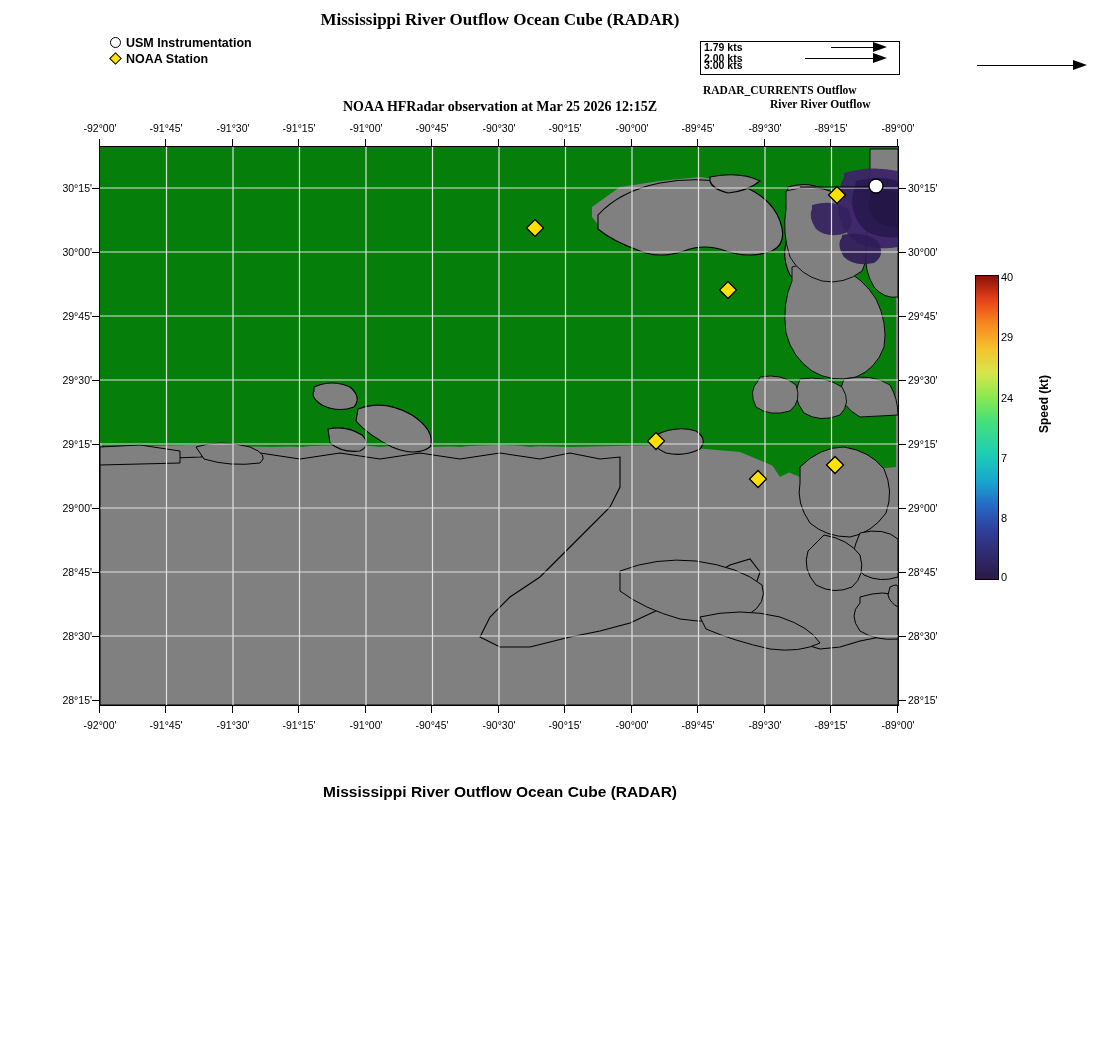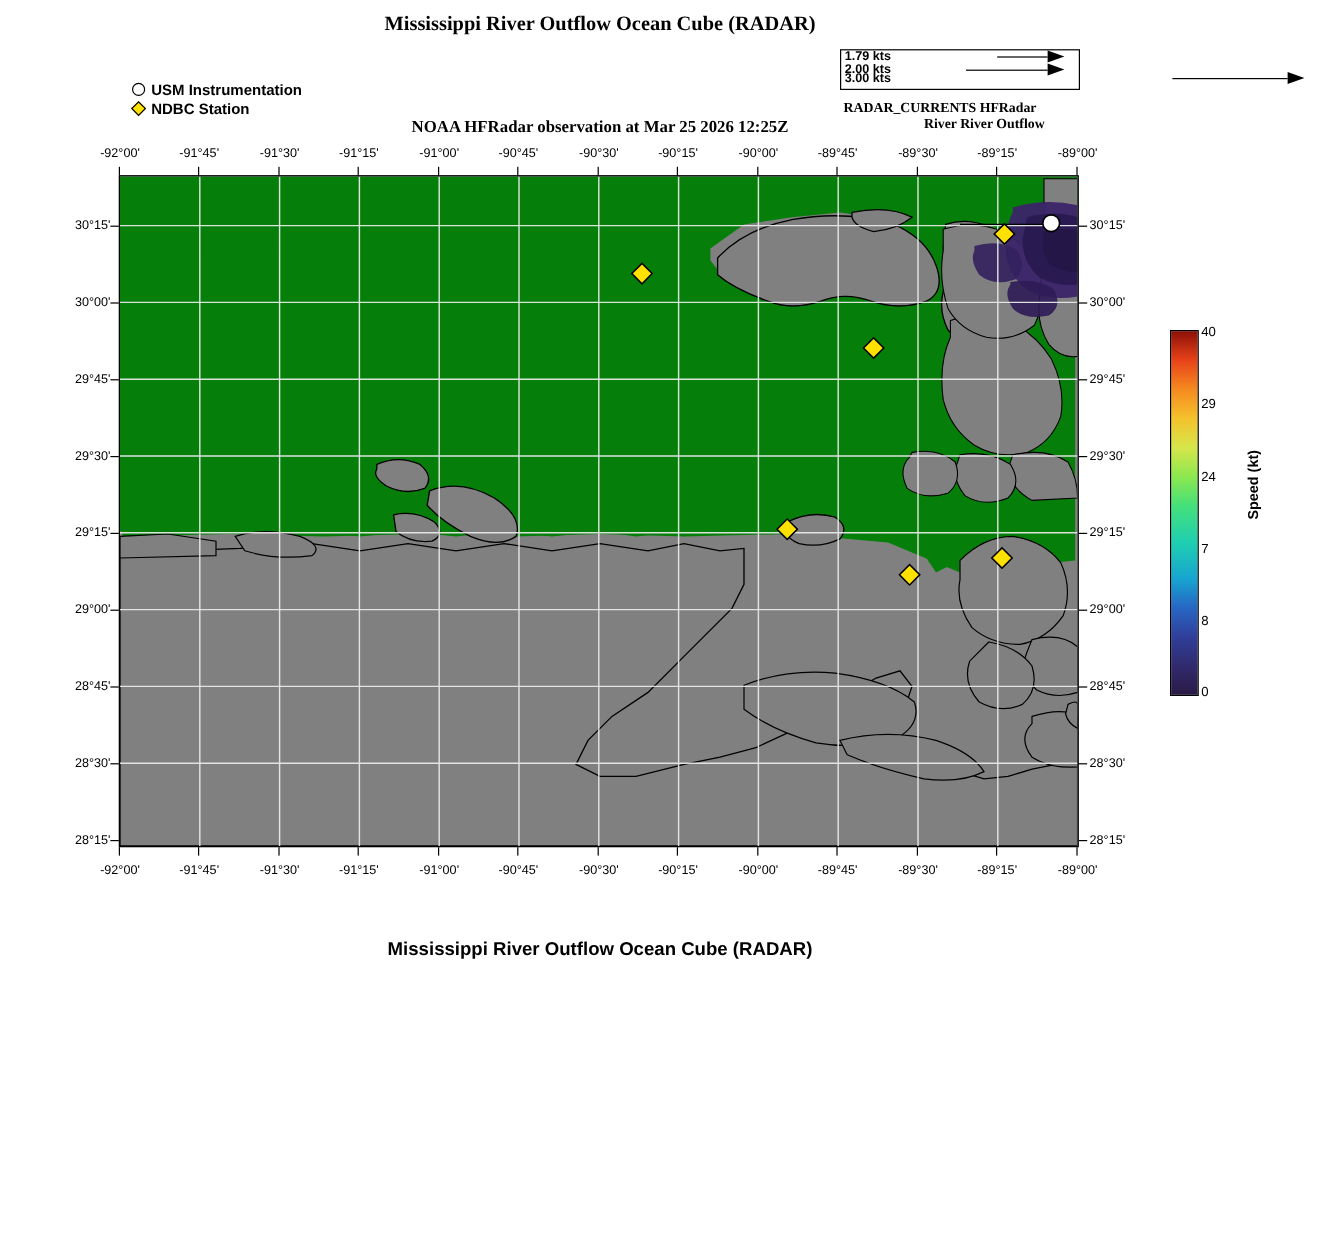--- a/index.html
+++ b/index.html
@@ -42,21 +42,21 @@
   }
   #overlay-label {
     left: 770px; top: 98px;
     font-size: 11.5px;
     font-weight: bold;
     font-family: "Liberation Serif", serif;
     color: #000;
   }
 
   
-  #legend-markers { left: 108px; top: 36px; margin-top: 32px; }
+  #legend-markers { left: 108px; top: 36px; }
   .legend-row {
     display: flex;
     align-items: center;
     height: 15px;
     margin-bottom: 1px;
   }
   .legend-row .sym {
     width: 18px;
     height: 15px;
     position: relative;
@@ -188,21 +188,21 @@
   <div class="legend-row">
     <span class="sym">
         <span class="circ-open"></span>
       </span>
     <span class="txt">USM Instrumentation</span>
   </div>
   <div class="legend-row">
     <span class="sym">
         <span class="diamond"></span>
       </span>
-    <span class="txt">NDBC Station</span>
+    <span class="txt">NOAA Station</span>
   </div>
 </div>
 
 <div class="abs" id="vector-key">
   <div class="vk-row" style="top:0px;">
     <span class="vk-lab">1.79 kts</span>
     <span class="vk-arrow">
       <span class="vk-line" style="left:130px; width:42px;"></span>
       <span class="vk-head" style="left:172px;"></span>
     </span>
@@ -215,23 +215,23 @@
     </span>
   </div>
   <div class="vk-row" style="top:18px;text-align:right;">
     <span class="vk-lab">3.00 kts</span>
     <span class="vk-arrow">
       <span class="vk-line" style="left:76px; width:96px;"></span>
       <span class="vk-head" style="left:172px;"></span>
     </span>
   </div>
 </div>
-<div class="abs" id="vector-key-label">RADAR_CURRENTS HFRadar</div>
-
-<div class="abs" id="subtitle">NOAA HFRadar observation at Mar 25 2026 12:25Z</div>
+<div class="abs" id="vector-key-label">RADAR_CURRENTS Outflow</div>
+
+<div class="abs" id="subtitle">NOAA HFRadar observation at Mar 25 2026 12:15Z</div>
 <div class="abs" id="overlay-label">River River Outflow</div>
 
 <div class="abs" id="map-frame">
   <svg id="map-svg" width="798" height="558" viewBox="0 0 798 558">
 
     <rect x="0" y="0" width="798" height="558" fill="#808080"></rect>
 
     <path d="M0,0 L798,0 L798,40 L760,42 L700,40 L690,60
              L700,100 L690,140 L700,175 L690,210 L700,250 L690,290
              L700,320 L680,330 L660,300 L640,296 L600,300 L560,292

